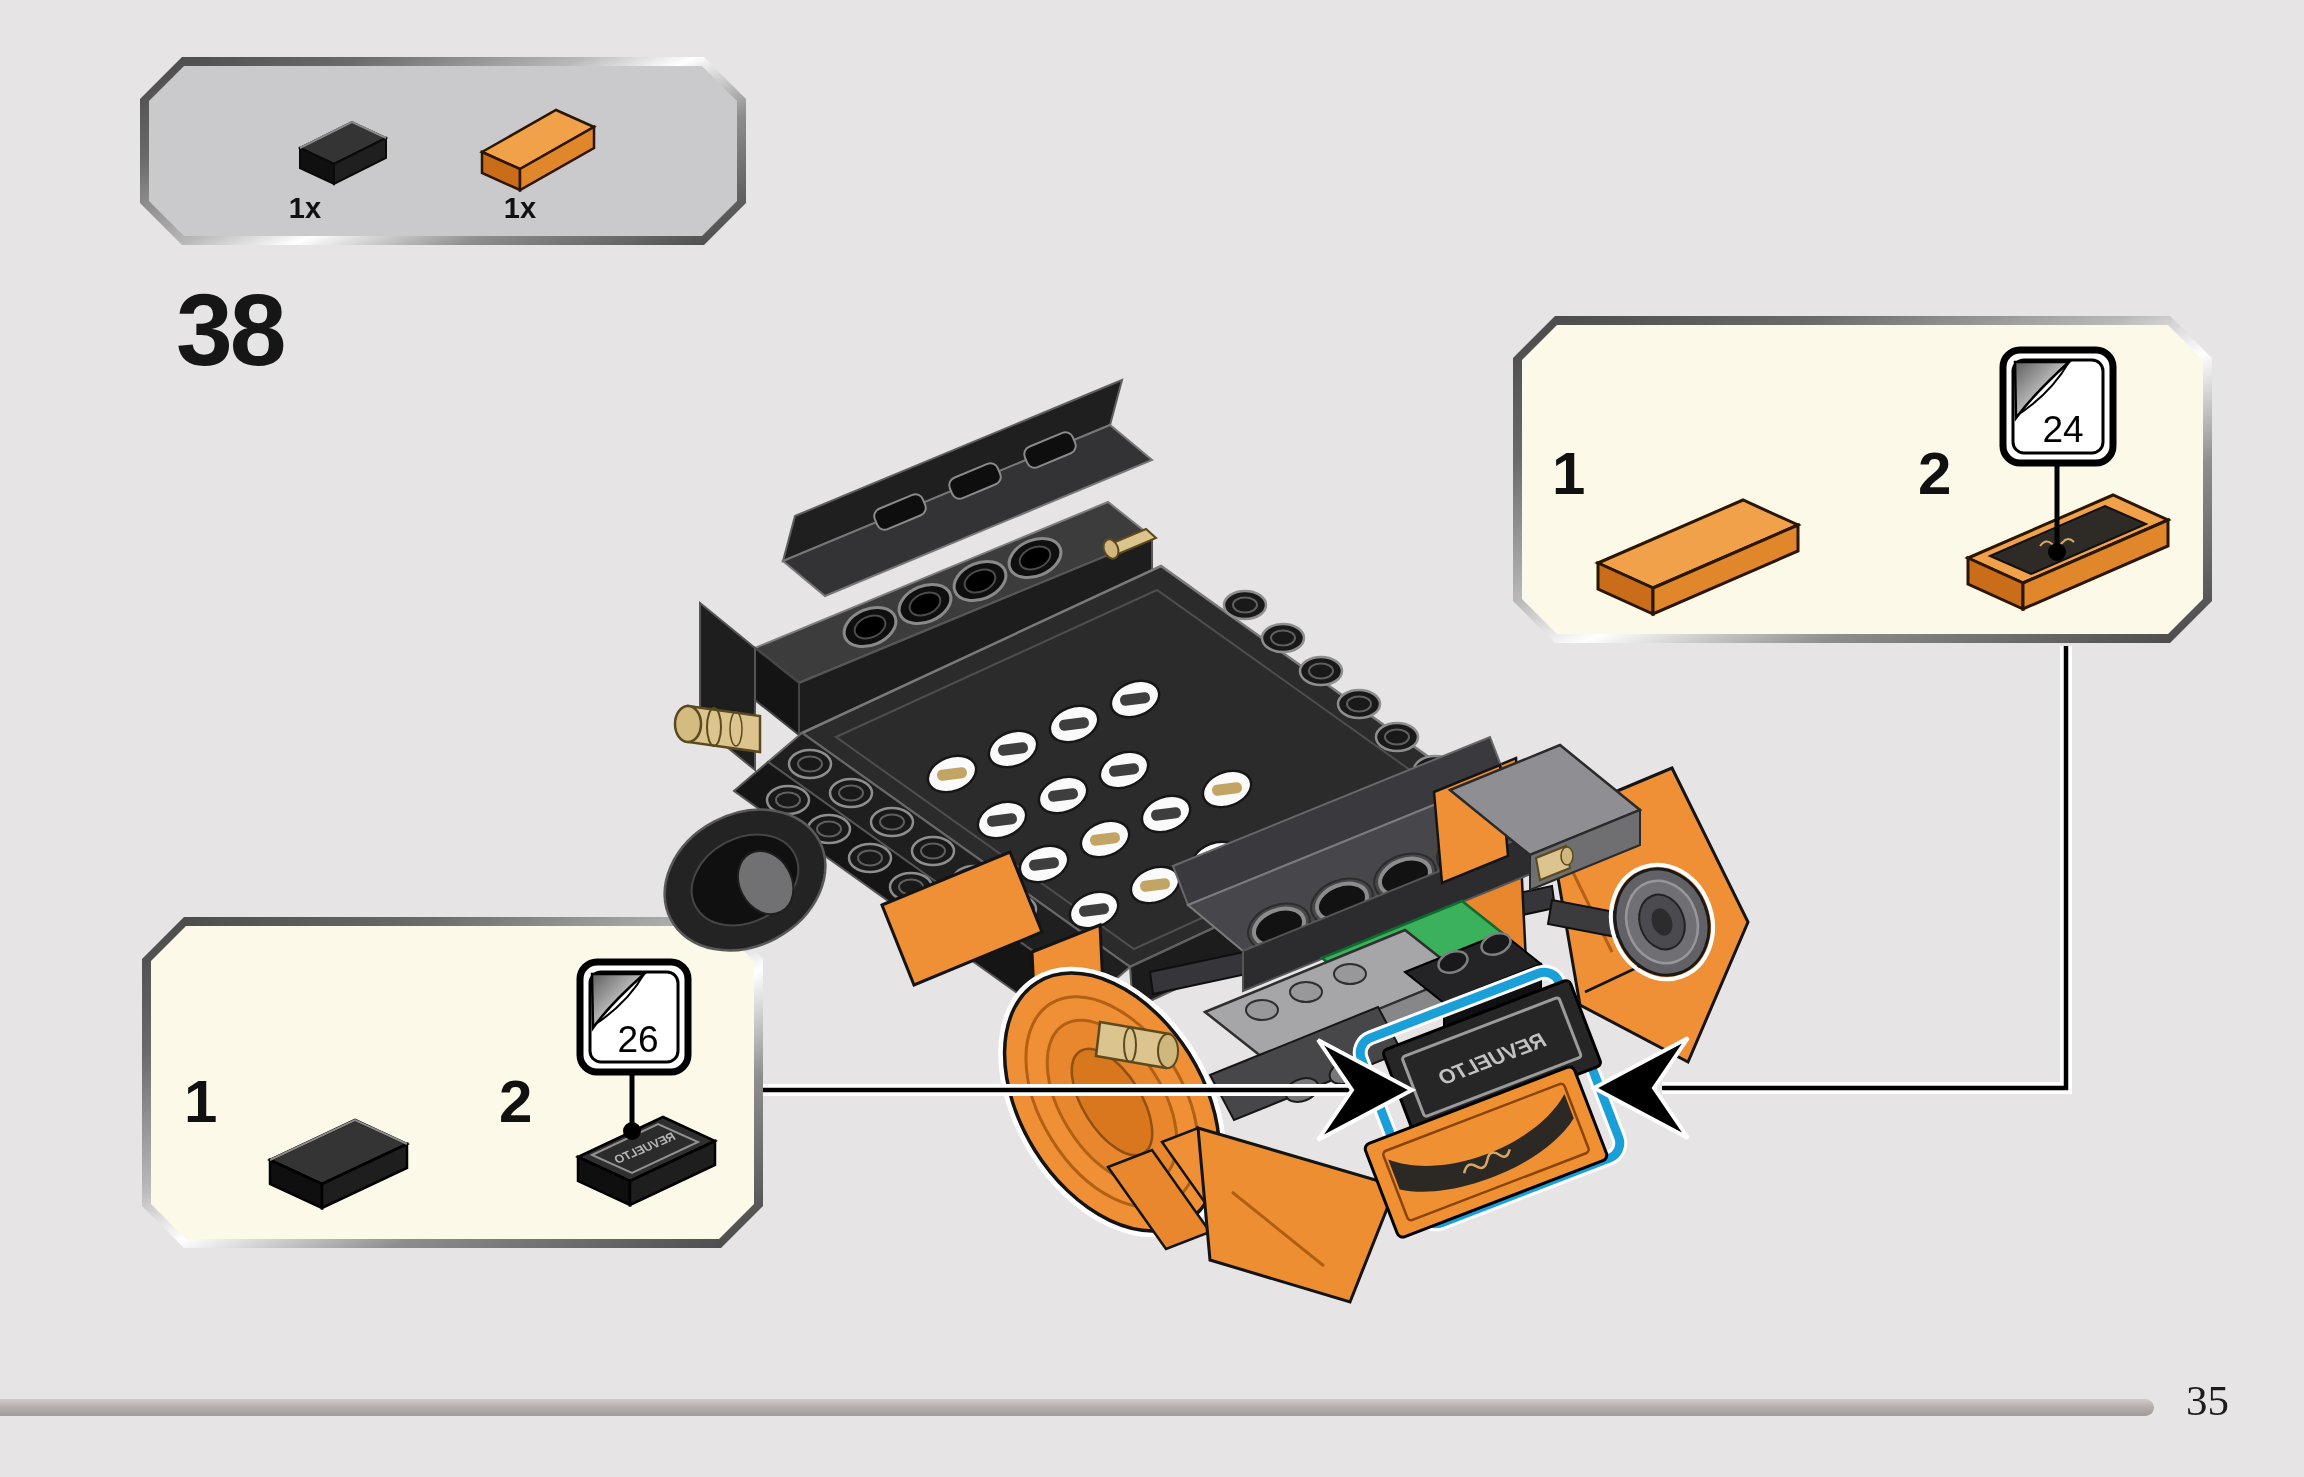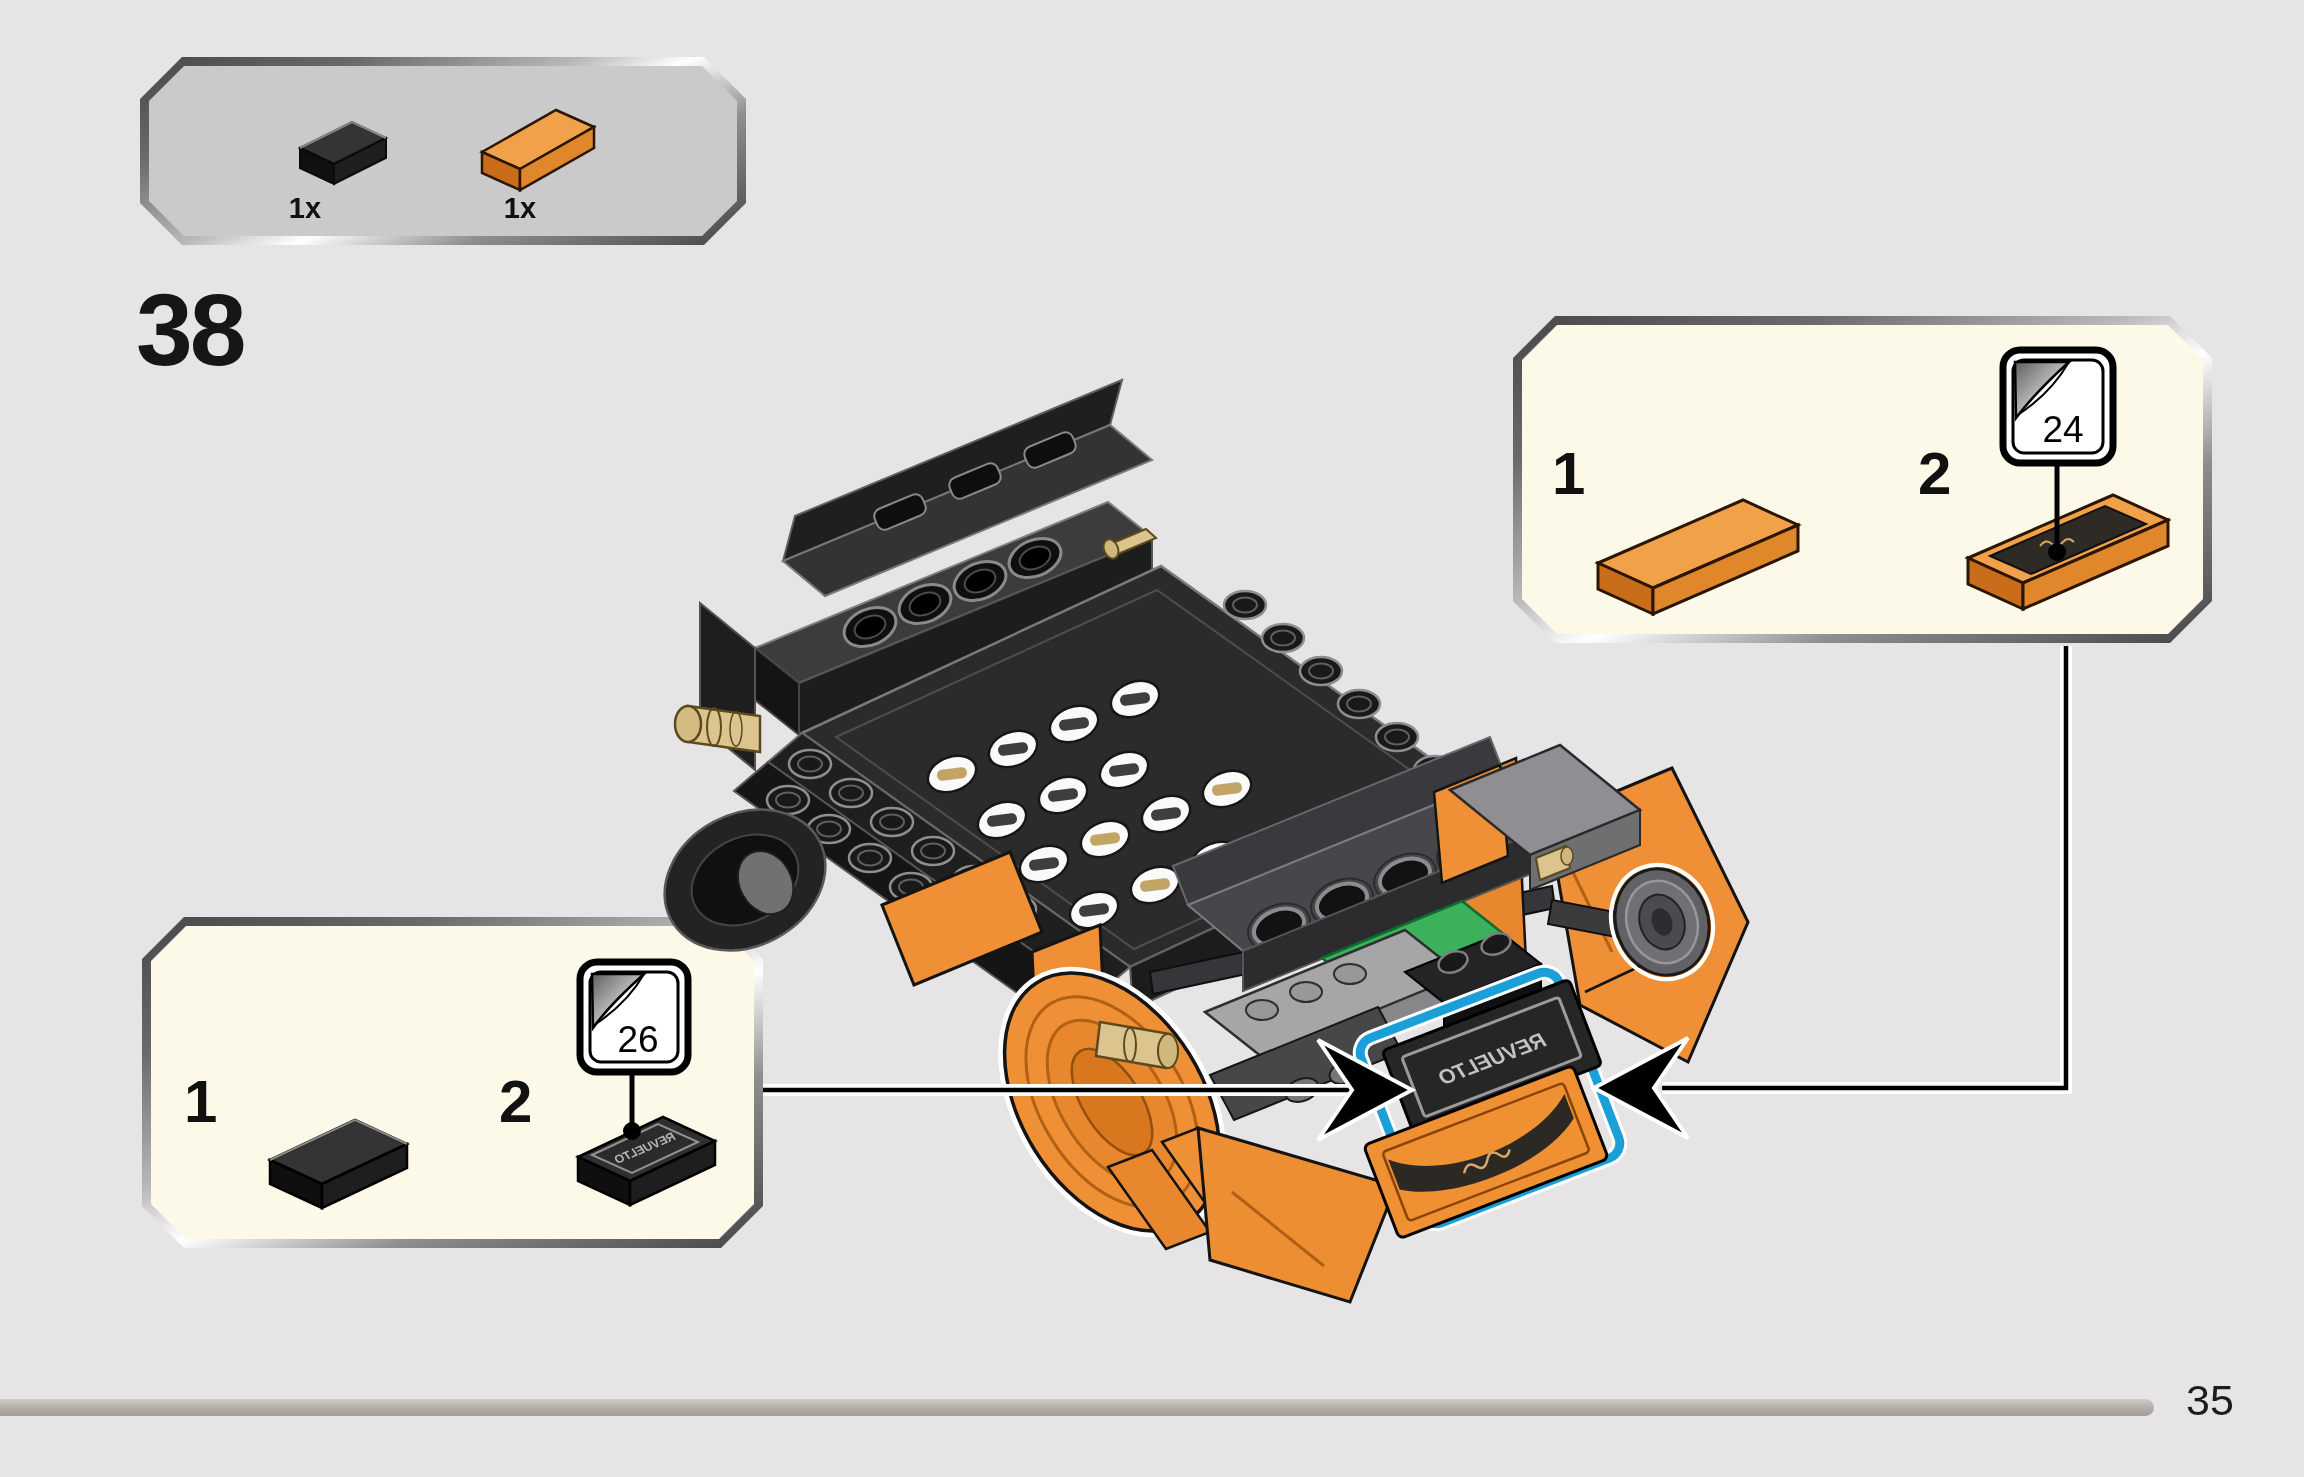--- a/index.html
+++ b/index.html
@@ -13,24 +13,24 @@
     background:linear-gradient(155deg,#474747 0%,#6a6a6a 22%,#b9b9b9 44%,#ffffff 55%,#8e8e8e 72%,#454545 100%);
     clip-path:polygon(42px 0,calc(100% - 42px) 0,100% 42px,100% calc(100% - 42px),calc(100% - 42px) 100%,42px 100%,0 calc(100% - 42px),0 42px);
   }
   .metal-in{
     position:absolute;inset:9px;
     clip-path:polygon(35px 0,calc(100% - 35px) 0,100% 35px,100% calc(100% - 35px),calc(100% - 35px) 100%,35px 100%,0 calc(100% - 35px),0 35px);
   }
   .fill-gray{background:#cac9cb;}
   .fill-cream{background:#fdf9e8;}
   .stepnum{
-    position:absolute;font-size:102px;font-weight:bold;color:#161616;letter-spacing:-3px;
+    position:absolute;font-size:102px;font-weight:bold;color:#161616;letter-spacing:-3px;margin-left:40px;
   }
   .pagenum{
-    position:absolute;left:2186px;top:1376px;font-size:43px;color:#1c1c1c;
+    position:absolute;left:2186px;top:1376px;font-size:43px;color:#1c1c1c;font-family:Liberation Serif, serif;
   }
   .progress{
     position:absolute;left:0;top:1399px;width:2154px;height:17px;
     background:linear-gradient(180deg,#d2ccc8 0%,#b4adaa 50%,#a29b97 100%);
     border-radius:0 9px 9px 0;
   }
   svg{position:absolute;left:0;top:0;}
   svg text{font-family:"Liberation Sans", sans-serif;}
   .calloutnum{font-size:60px;font-weight:bold;fill:#111;}
   .countlbl{font-size:29px;font-weight:bold;fill:#111;}

